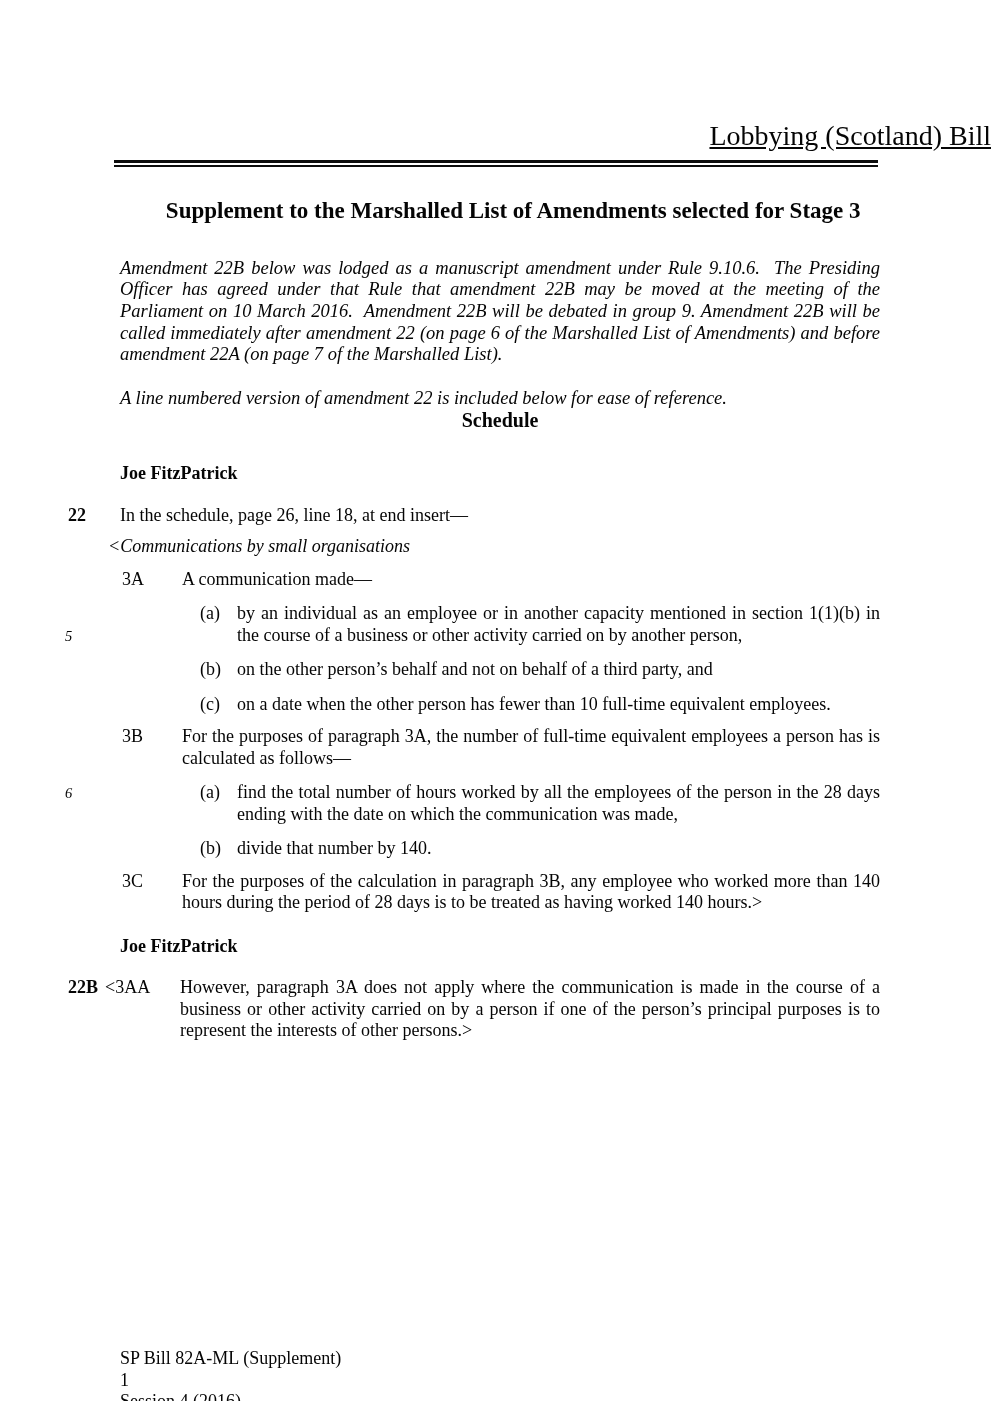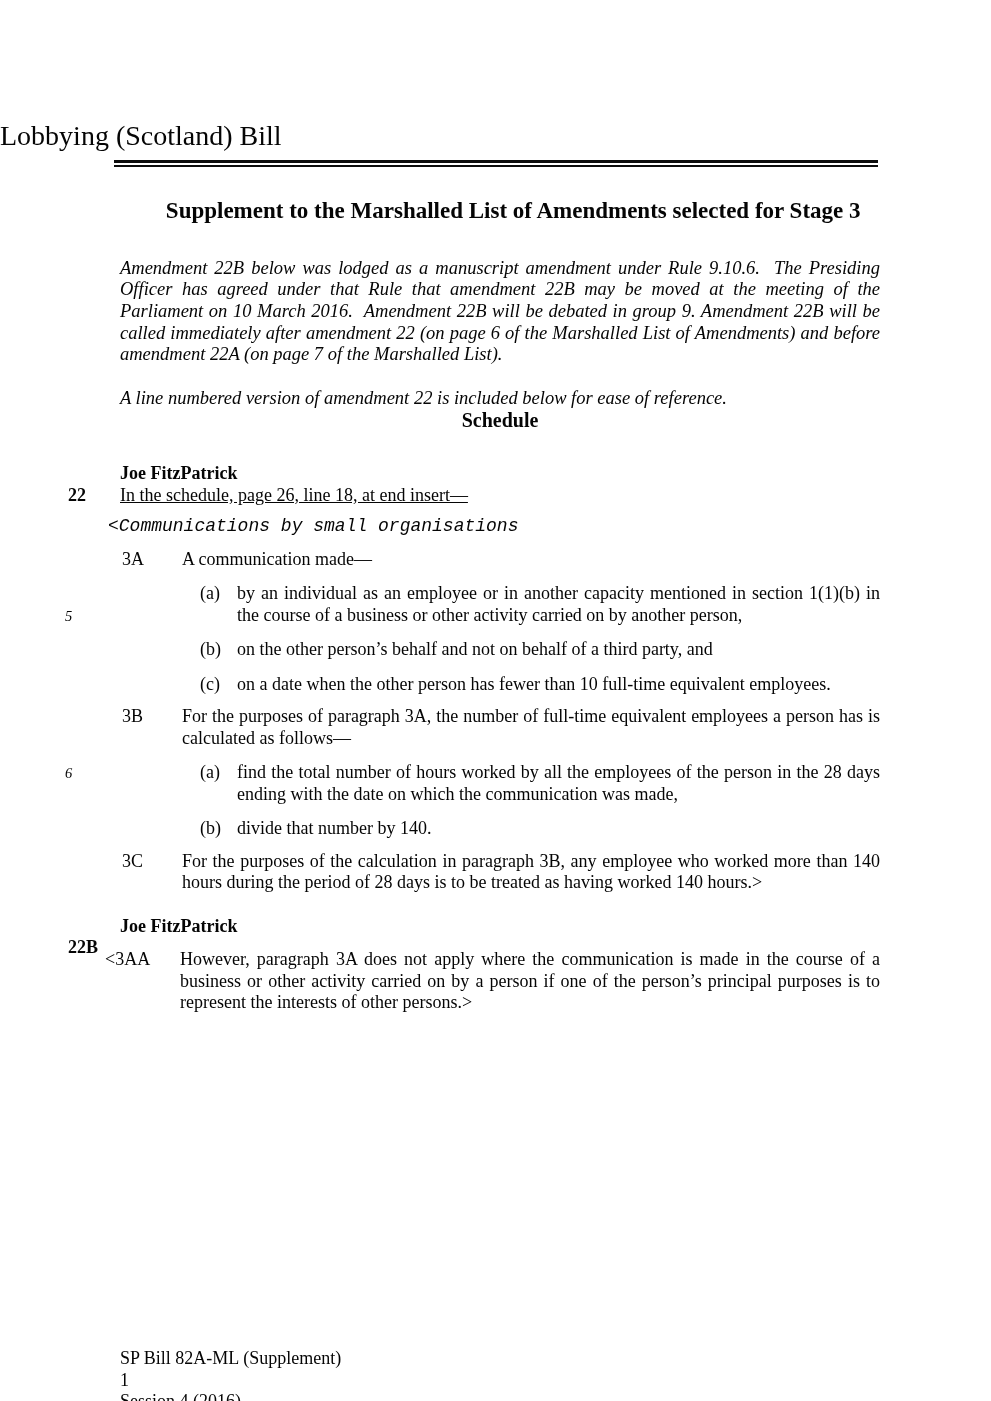--- a/index.html
+++ b/index.html
@@ -9,23 +9,24 @@
     height: 1401px;
     background: #ffffff;
     color: #050505;
     font-family: "Liberation Serif", serif;
     font-size: 18px;
     line-height: 21.5px;
     overflow: hidden;
   }
   .title {
     padding-top: 119px;
-    text-align: left;
+    text-align: right;
     font-size: 28px;
     line-height: 34px;
+    text-decoration: underline;
   }
   .title-rule {
     margin: 7px auto 0 auto;
     width: 764px;
   }
   .title-rule .r1 { height: 2.5px; background: #0c0c0c; }
   .title-rule .r2 { height: 1.5px; background: #0c0c0c; margin-top: 2.5px; }
   .doc-heading {
     margin: 29px auto 0 auto;
     max-width: 730px;
@@ -43,23 +44,23 @@
     text-align: justify;
   }
   .preamble.single { margin-top: 22px; text-align: left; }
   .schedule-heading {
     text-align: center;
     font-weight: bold;
     font-size: 20px;
   }
   .sponsor { margin-top: 32px; font-weight: bold; }
   .sponsor.second { margin-top: 22px; }
-  .amd-row { position: relative; margin-top: 0; text-decoration: underline; }
+  .amd-row { position: relative; margin-top: 20px; }
   .amd-num { position: absolute; left: -52px; font-weight: bold; }
-  .quoted-heading { margin-top: 10px; font-style: italic; text-indent: -12px; font-family: Liberation Mono, monospace; }
+  .quoted-heading { margin-top: 10px; font-style: italic; text-indent: -12px; }
   .prov { position: relative; margin-top: 11px; padding-left: 62px; text-align: justify; }
   .prov-num { position: absolute; left: 2px; }
   .prov.amd22b { margin-top: 12px; padding-left: 60px; }
   .prov.amd22b .prov-num { left: -15px; }
   .sub { position: relative; margin-top: 13px; padding-left: 117px; text-align: justify; }
   .sub-label { position: absolute; left: 80px; }
   .line-no {
     position: absolute;
     left: -55px;
     width: 30px;

